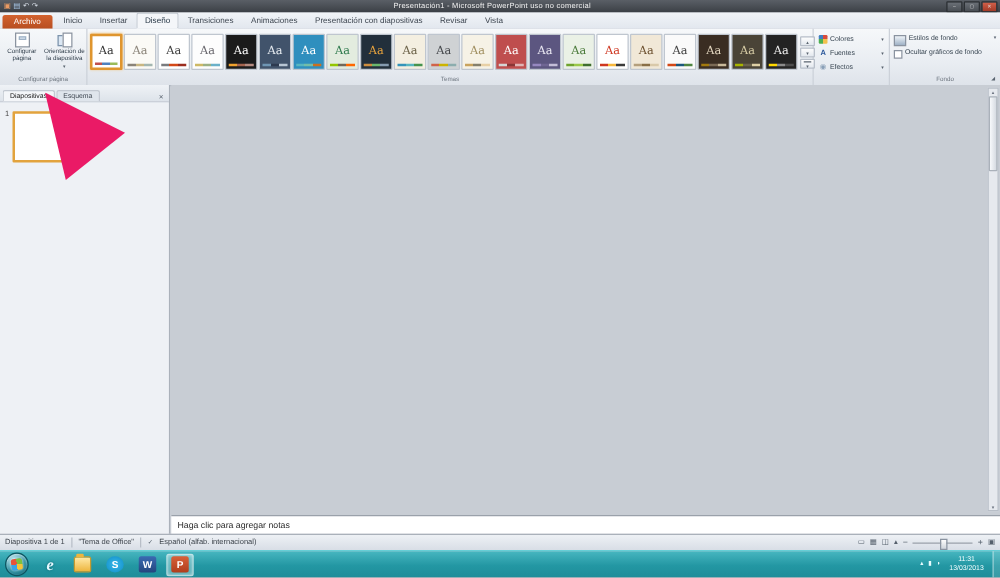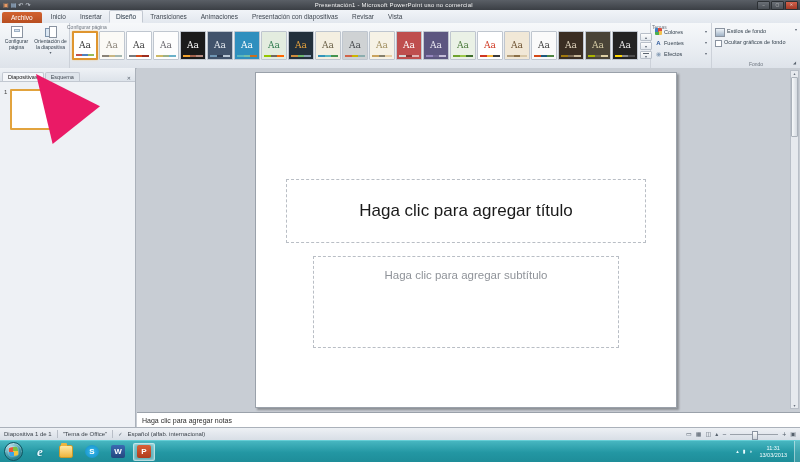--- a/index.html
+++ b/index.html
@@ -26,21 +26,21 @@
     padding:2px 9px;border-radius:2px 2px 0 0;margin-right:2px;}
   .rtab{font-size:6.5px;color:#3e4650;padding:2px 6px;border:1px solid transparent;white-space:nowrap;}
   .rtab.active{background:#f4f6f9;border-color:#c2c8d1;border-bottom-color:#f4f6f9;
     border-radius:2px 2px 0 0;color:#253544;}
 
   
   .ribbon{position:absolute;left:0;top:23px;right:0;height:45px;
     background:linear-gradient(#f6f8fa,#e9edf2 60%,#dee3ea);border-bottom:1px solid #b8bec7;
     display:flex;}
   .rgroup{position:relative;height:100%;border-right:1px solid #ccd1d9;
-    display:flex;flex-direction:row;box-sizing:border-box;}
+    display:flex;flex-direction:column;box-sizing:border-box;}
   .gcap{font-size:5px;color:#6f7780;text-align:center;height:8px;line-height:8px;white-space:nowrap;}
 
   .g-setup{width:70px;}
   .gbtns{flex:1;display:flex;align-items:flex-start;justify-content:center;gap:1px;padding-top:3px;}
   .bigbtn{width:33px;display:flex;flex-direction:column;align-items:center;
     font-size:5px;color:#33404d;text-align:center;line-height:1.15;}
   .bicon{width:12px;height:12px;margin-bottom:1px;position:relative;box-sizing:border-box;}
   [data-name="page-setup-icon"]{border:1px solid #8a93a0;background:#fff;}
   [data-name="page-setup-icon"]::after{content:"";position:absolute;inset:2px 2px 5px 2px;background:#d7e2ee;border:1px solid #9fb2c6;}
   [data-name="orientation-icon"]{border:none;}
@@ -396,28 +396,20 @@
 
       <span class="pclose" data-name="panel-close-icon">✕</span>
     </div>
     <div class="pbody" data-name="slides-panel-body">
       <span class="snum" data-name="slide-number">1</span>
       <div class="sthumb" data-name="slide-thumbnail"></div>
     </div>
   </div>
 
   <div class="editor" data-name="slide-editor">
-    <div class="slide" data-name="slide-canvas">
-      <div class="ph title-ph" data-name="title-placeholder">
-        <span>Haga clic para agregar título</span>
-      </div>
-      <div class="ph sub-ph" data-name="subtitle-placeholder">
-        <span>Haga clic para agregar subtítulo</span>
-      </div>
-    </div>
     <div class="vscroll" data-name="vertical-scrollbar">
       <span class="sarrow" data-name="scroll-up-icon">▴</span>
       <span class="sthumb2" data-name="scrollbar-thumb"></span>
       <span class="sarrow last" data-name="scroll-down-icon">▾</span>
     </div>
   </div>
 
   <div class="notes" data-name="notes-pane">
     <span>Haga clic para agregar notas</span>
   </div>

